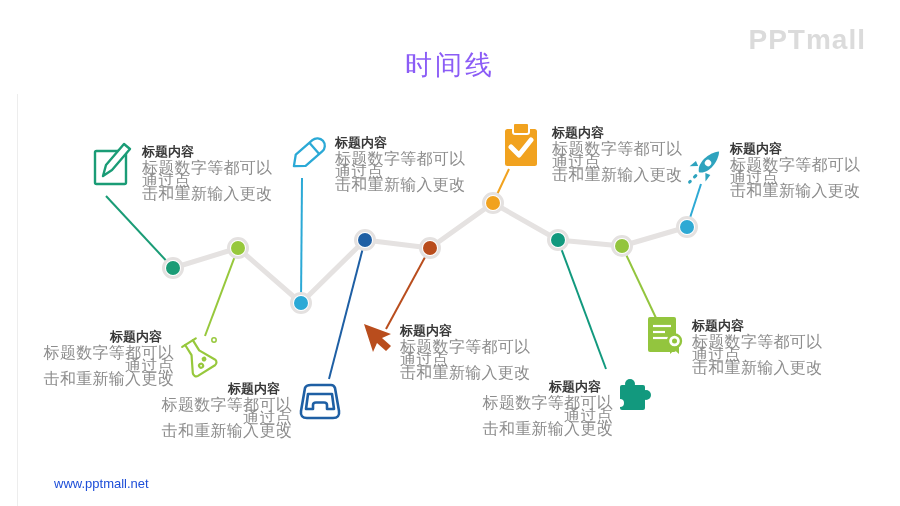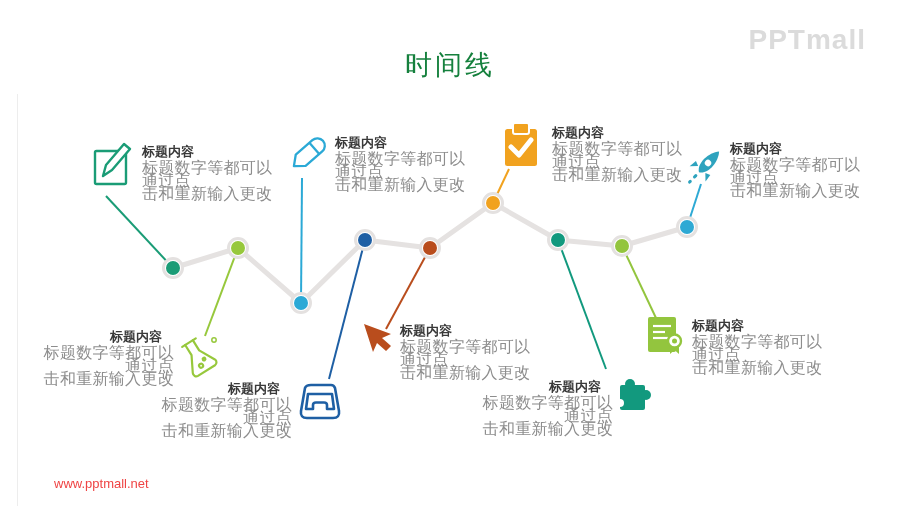--- a/index.html
+++ b/index.html
@@ -1,22 +1,22 @@
 <!DOCTYPE html>
 <html><head>
 <meta charset="utf-8">
 <style>
   html,body{margin:0;padding:0;background:#fff;}
   .canvas{position:relative;width:900px;height:506px;background:#ffffff;overflow:hidden;
           font-family:"Liberation Sans",sans-serif;}
   .slide-title{position:absolute;left:0;right:0;top:47px;text-align:center;
-               font-size:27px;color:#15803d;letter-spacing:3px;}
+               font-size:27px;color:#8b5cf6;letter-spacing:3px;}
   .logo{position:absolute;top:24px;right:34px;font-size:28px;font-weight:bold;
         color:#dbdbdb;letter-spacing:1px;}
-  .watermark{position:absolute;left:54px;top:476px;font-size:13px;color:#ef4444;}
+  .watermark{position:absolute;left:54px;top:476px;font-size:13px;color:#1d4ed8;}
   .vline{position:absolute;left:17px;top:94px;width:1px;height:412px;background:#ededed;}
   .gfx{position:absolute;left:0;top:0;}
   .tb{position:absolute;width:134px;}
   .tb .t{font-size:13px;font-weight:bold;color:#3a3a3a;line-height:15px;margin-bottom:2px;}
   .tb .b{font-size:16px;color:#8d8d8d;line-height:13px;letter-spacing:0.3px;}
   .tb.right{text-align:right;}
   .tb.right .t{padding-right:12px;}
 </style>
 </head>
 <body>

